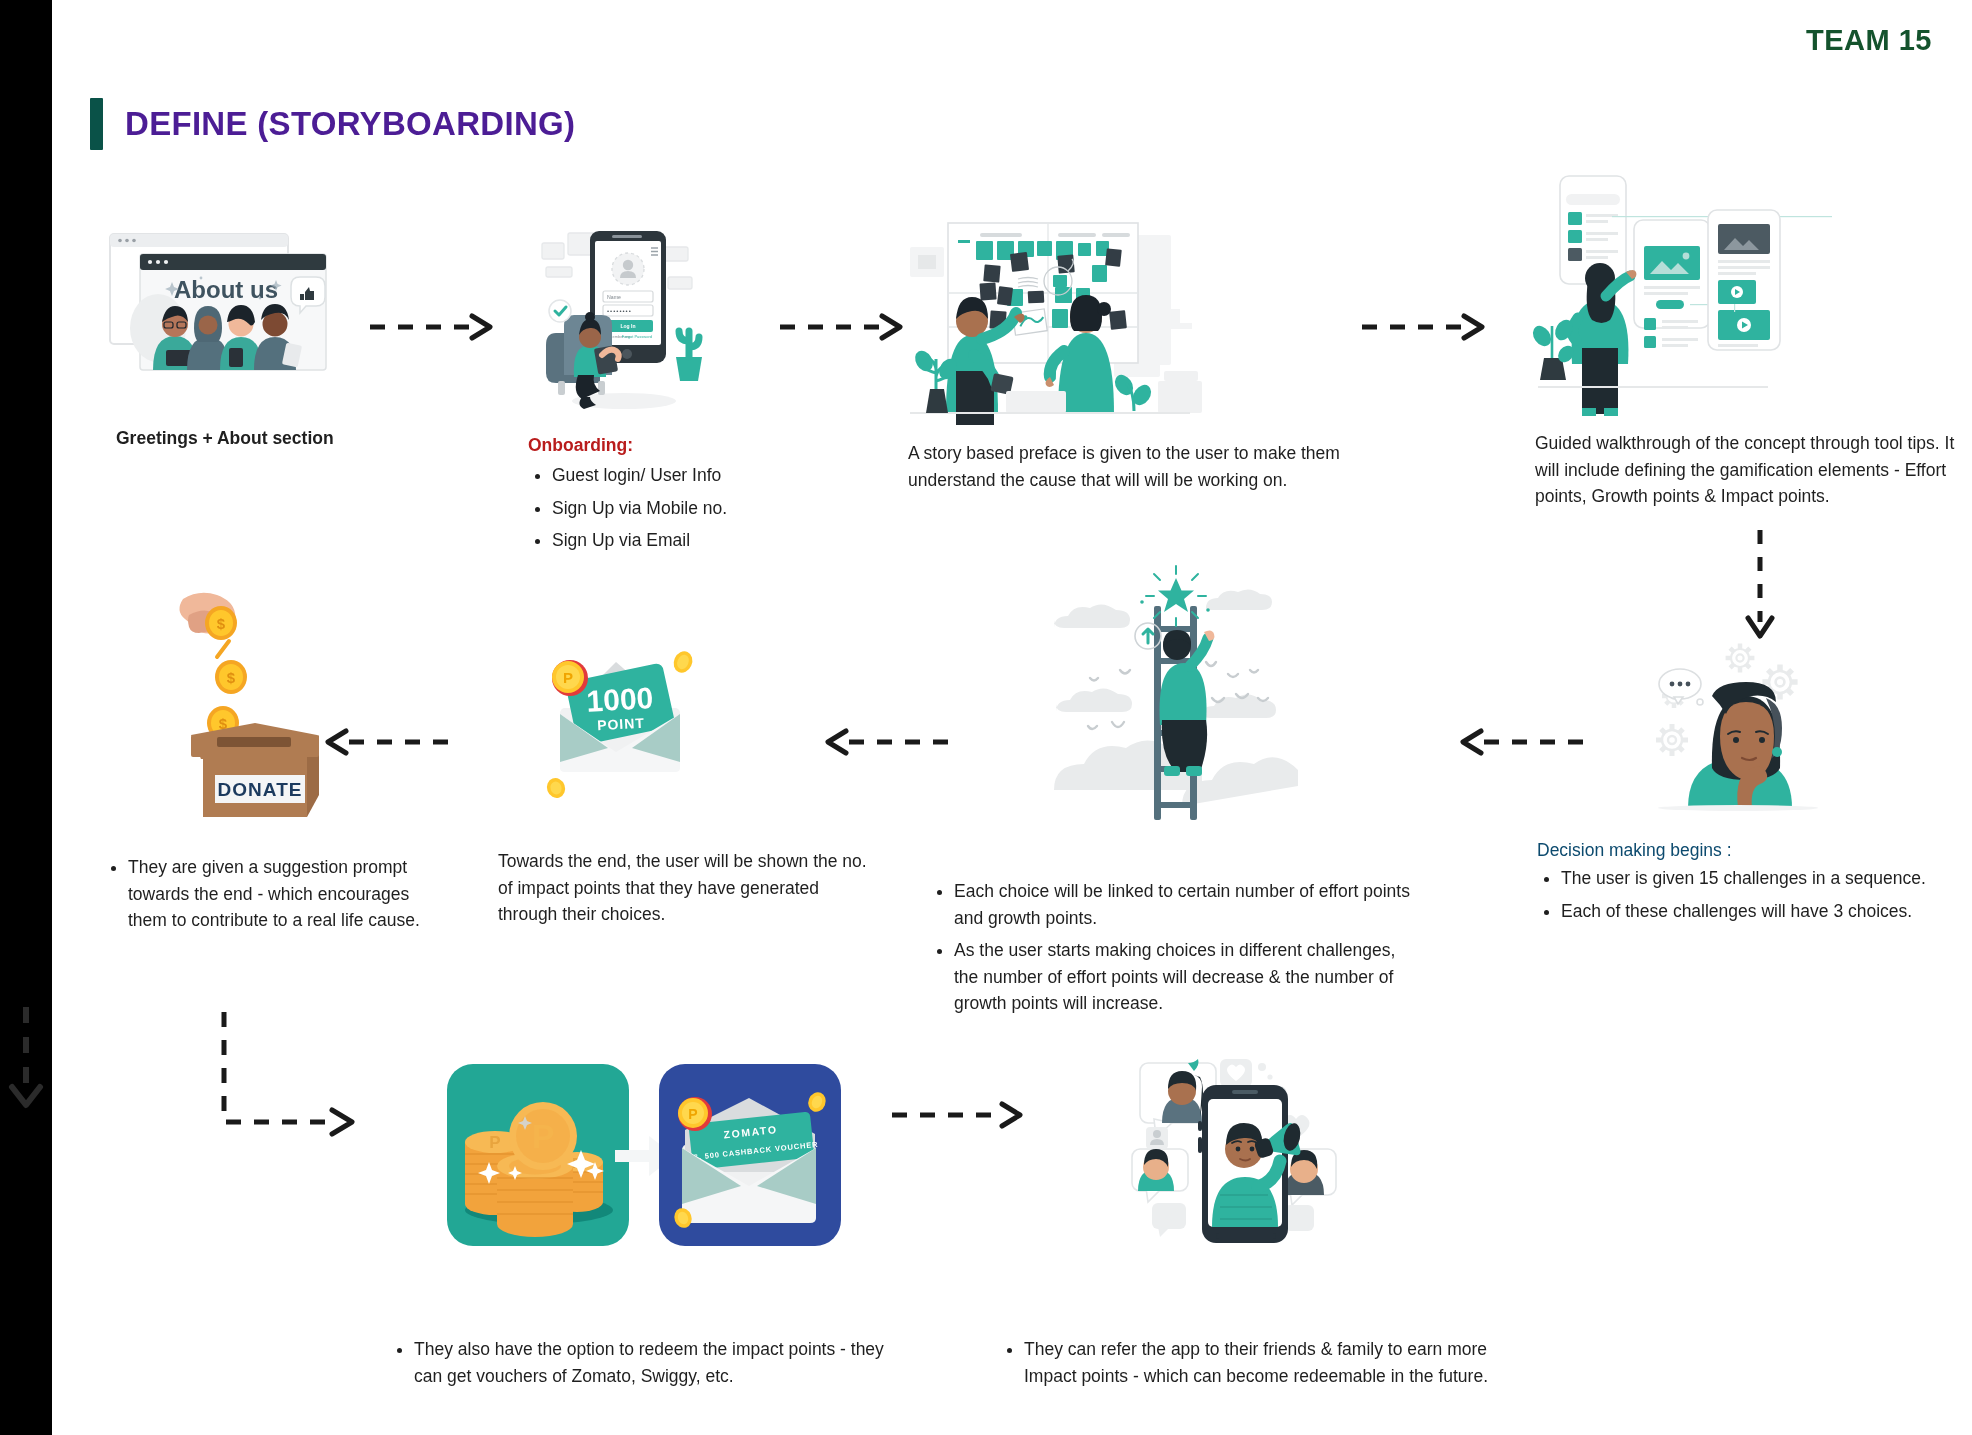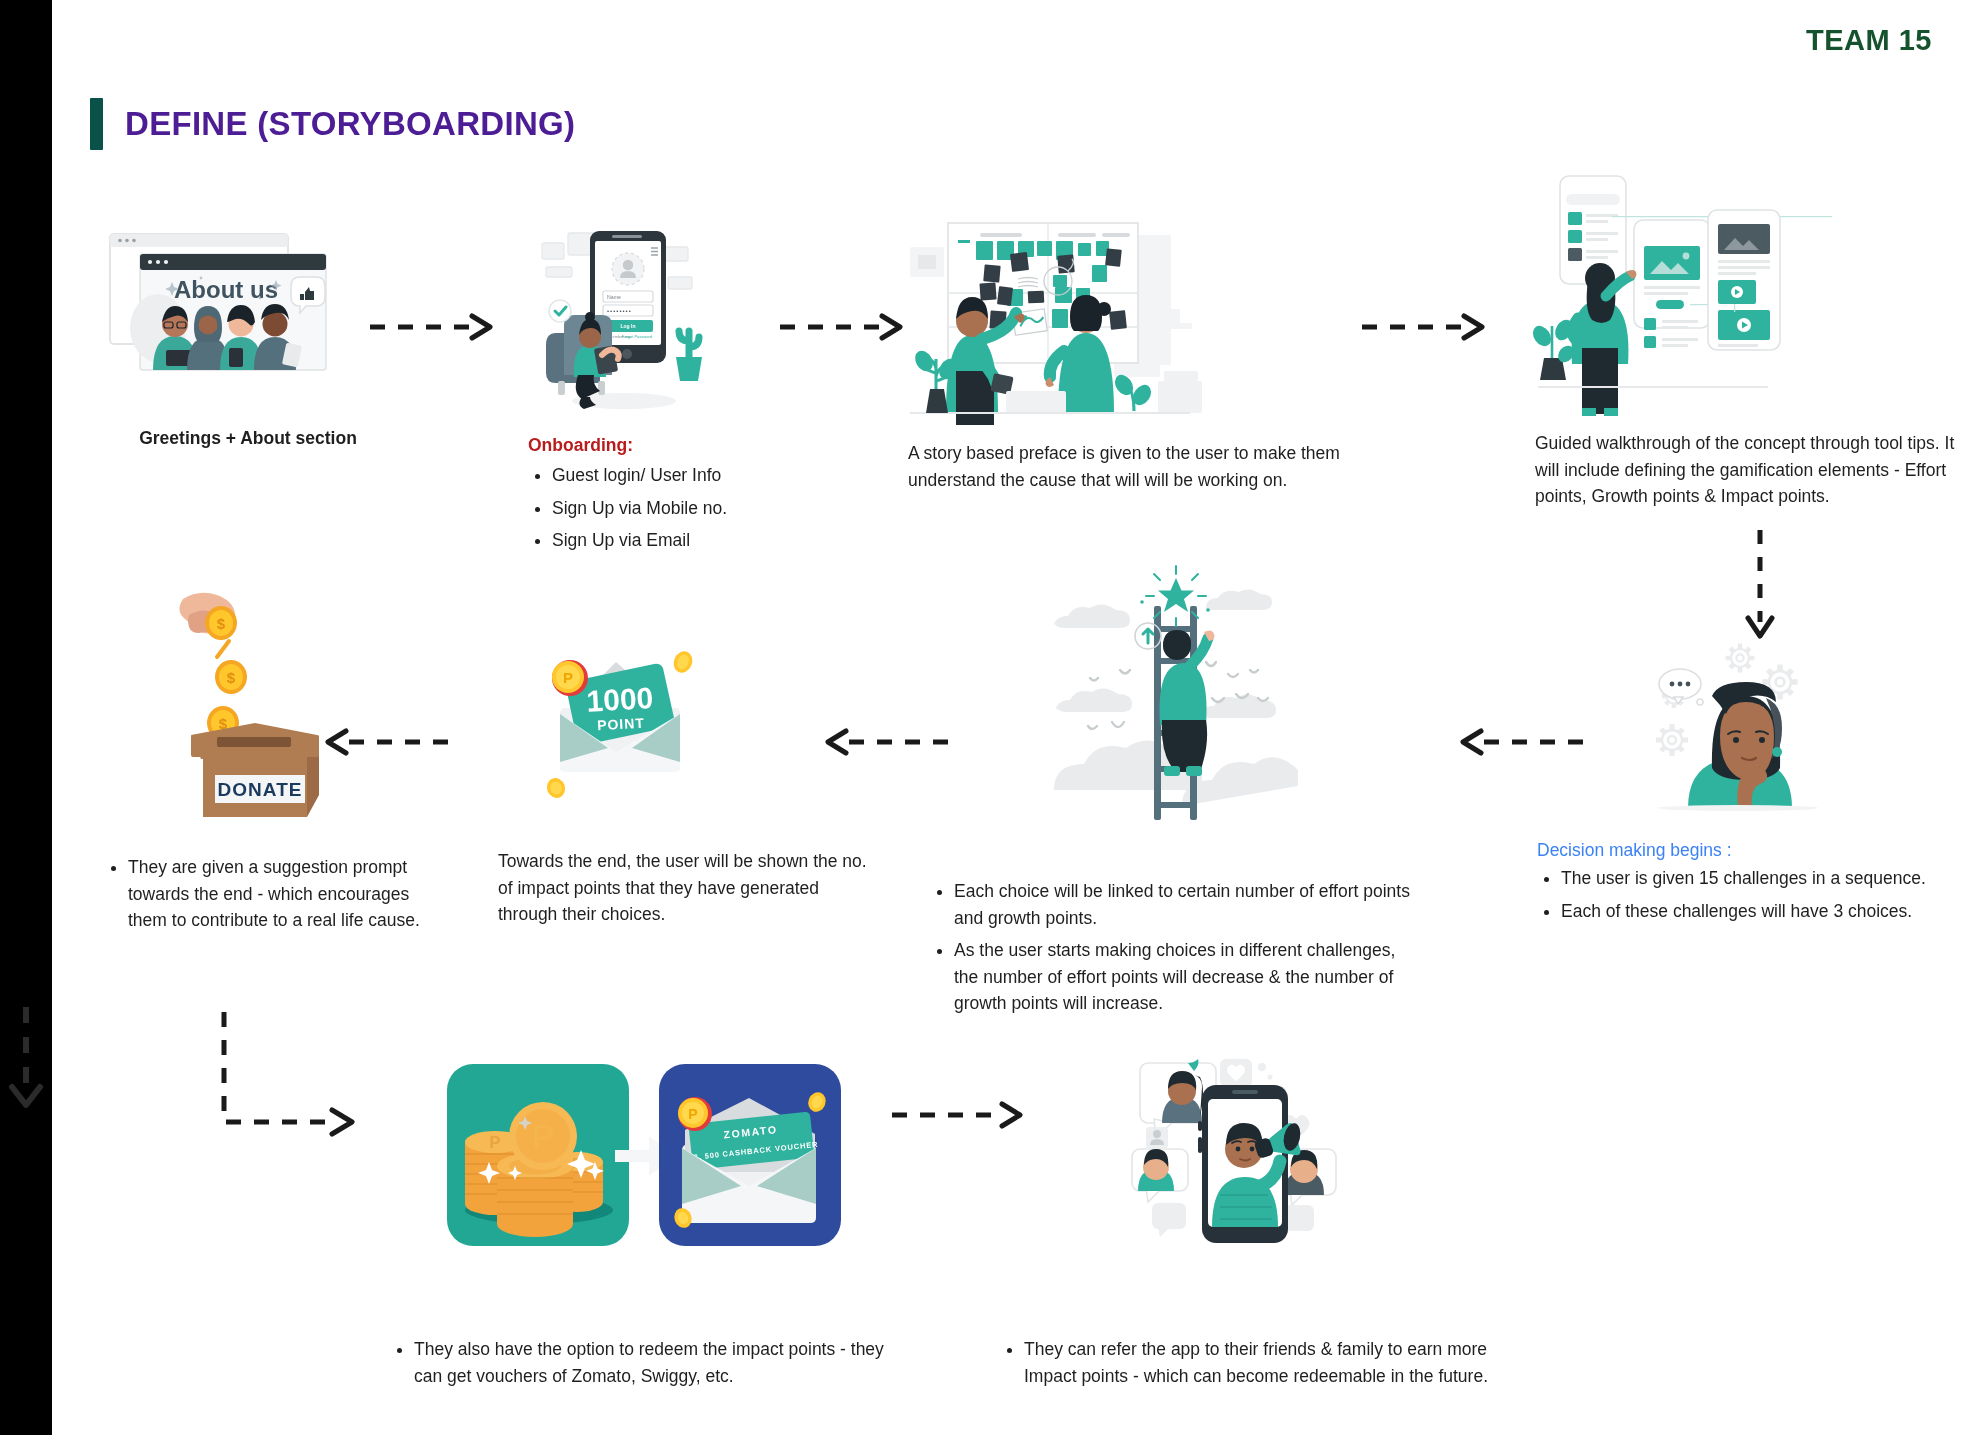--- a/index.html
+++ b/index.html
@@ -22,21 +22,21 @@
 
   .panel{position:absolute;}
   .cap{
     font-size:17.5px;line-height:1.52;color:#1f1f1f;
   }
   .cap b{font-weight:400;}
   .cap.bold{font-weight:700;}
   ul.cap{margin:6px 0 0 0;padding-left:24px;}
   ul.cap li{margin-bottom:6px;}
   .cap-title{font-size:17.5px;font-weight:700;color:#b91c1c;margin-bottom:4px;}
-  .cap-plain{font-size:17.5px;color:#3b82f6;}
+  .cap-plain{font-size:17.5px;color:#0c4a6e;}
 
   .arrow{position:absolute;}
   svg{display:block;overflow:visible;}
 
   .illus{position:absolute;}
 </style>
 </head>
 <body>
 
 <div class="slide">
@@ -101,21 +101,21 @@
         <circle cx="167" cy="92" r="12.5" fill="#7d4a33"></circle>
         <path d="M153 88 q2-16 14-16 q12 0 14 16 q-4-9-14-7 q-10 2-14 7z" fill="#1b232a"></path>
         <rect x="176" y="112" width="16" height="22" rx="2" fill="#e8eaec" transform="rotate(12 184 123)"></rect>
       </g>
       <g>
         <path d="M183 54 q0-9 9-9 h16 q9 0 9 9 v11 q0 9-9 9 h-10 l-6 7 v-7 q-9 0-9-9z" fill="#fff" stroke="#dde1e3" stroke-width="1.5"></path>
         <path d="M192 62 h4 v6 h-4z M197 60 l4-5 1 4 4 0 v9 h-9z" fill="#2f3a3f"></path>
       </g>
     </svg>
   </div>
-  <div class="panel" style="left:108px;top:425px;width:280px;text-align:center;">
+  <div class="panel" style="left:116px;top:425px;width:280px;">
     <div class="cap bold">Greetings + About section</div>
   </div>
 
   <svg class="arrow" style="left:368px;top:312px;" width="130" height="30" viewBox="0 0 130 30">
     <path d="M2 15 H104" stroke="#1a1a1a" stroke-width="5" fill="none" stroke-dasharray="15 13"></path>
     <path d="M104 4 L122 15 L104 26" stroke="#1a1a1a" stroke-width="5" fill="none" stroke-linecap="round" stroke-linejoin="round"></path>
   </svg>
 
   <div class="illus" style="left:538px;top:225px;width:200px;height:190px;">
     <svg width="200" height="190" viewBox="0 0 200 190">

